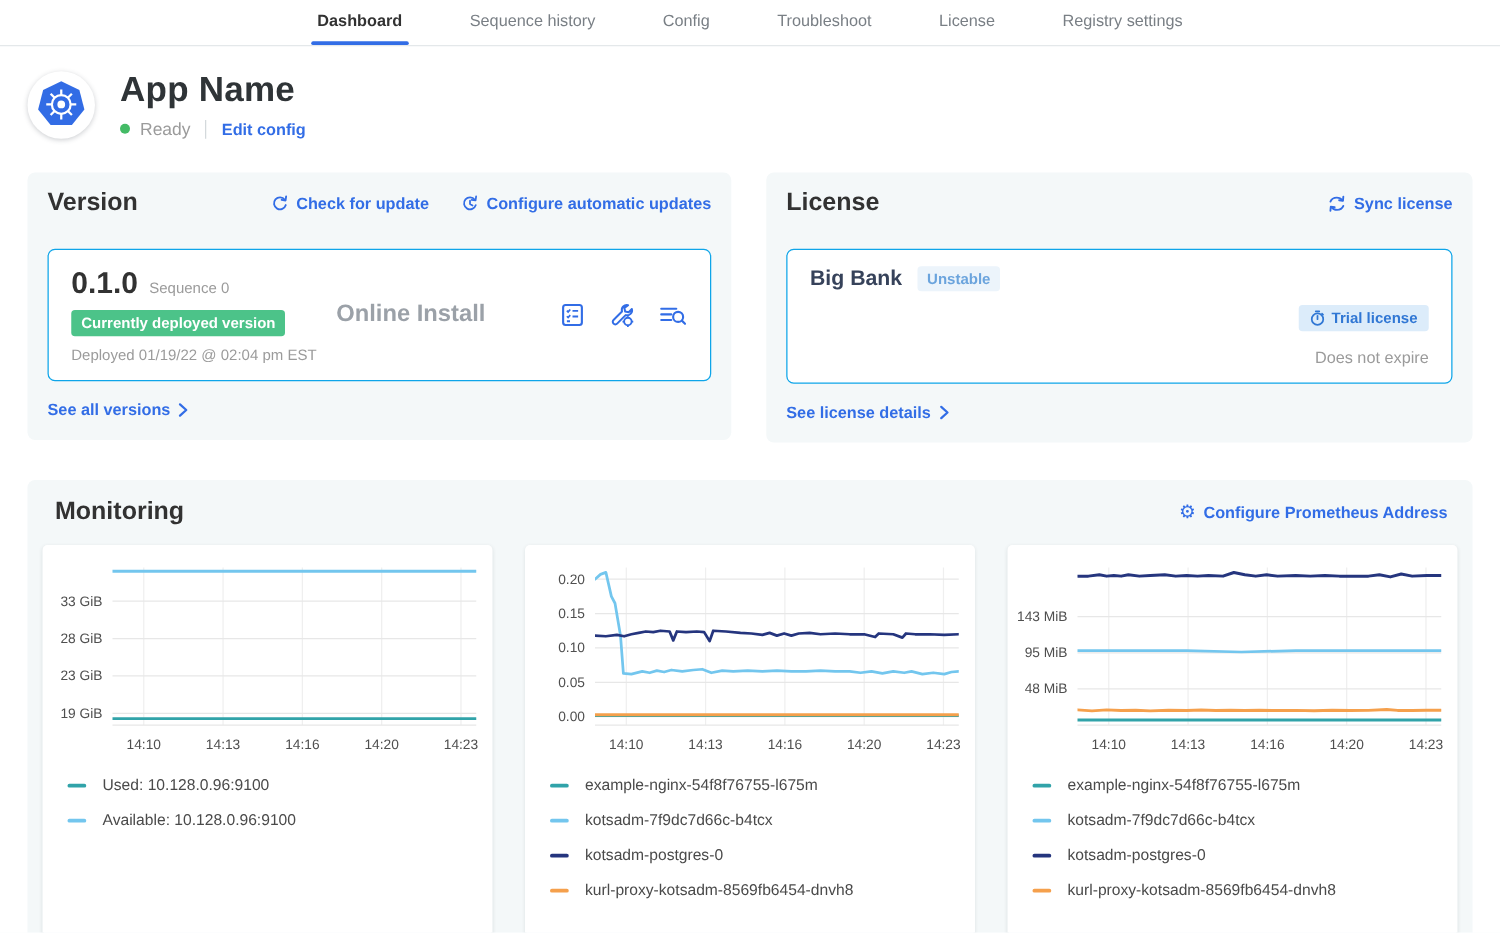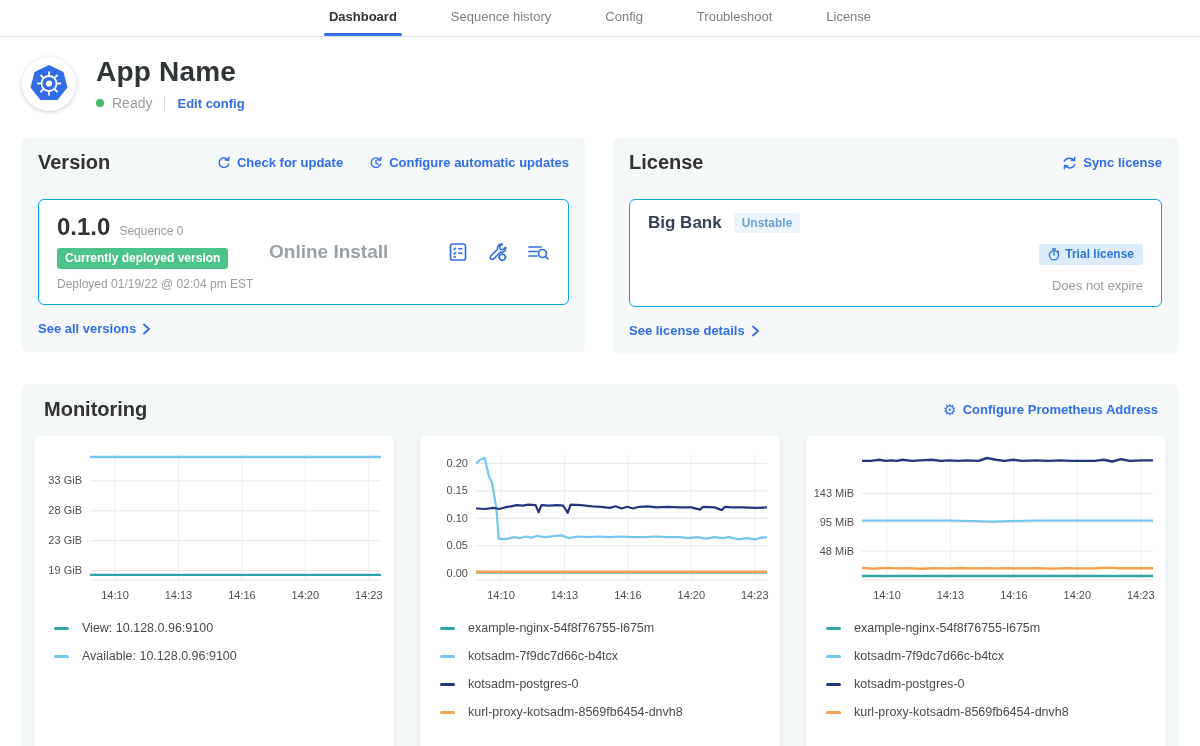--- a/index.html
+++ b/index.html
@@ -65,20 +65,21 @@
 </style>
 </head>
 <body>
 
 <nav class="topnav" id="topnav">
     <div class="tab active">Dashboard</div>
     <div class="tab">Sequence history</div>
     <div class="tab">Config</div>
     <div class="tab">Troubleshoot</div>
     <div class="tab">License</div>
+    <div class="tab">Registry settings</div>
   </nav>
 
 <header class="app-header">
   <div class="app-logo">
     <svg width="44" height="44" viewBox="0 0 44 44">
       <polygon points="22,3 36.5,10 40.5,25.5 30.5,38 13.5,38 3.5,25.5 7.5,10" fill="#326ce5"></polygon>
       <g stroke="#fff" stroke-width="1.8" fill="none">
         <circle cx="22" cy="21.5" r="7.5"></circle>
         <circle cx="22" cy="21.5" r="2.2" fill="#fff"></circle>
         <line x1="22" y1="9.5" x2="22" y2="14"></line>
@@ -259,21 +260,21 @@
           <text x="136.464" y="153" text-anchor="middle" font-size="11" fill="#4f4f4f">14:13</text>
           <text x="199.90200000000002" y="153" text-anchor="middle" font-size="11" fill="#4f4f4f">14:16</text>
           <text x="263.34000000000003" y="153" text-anchor="middle" font-size="11" fill="#4f4f4f">14:20</text>
           <text x="326.77799999999996" y="153" text-anchor="middle" font-size="11" fill="#4f4f4f">14:23</text>
           <polyline points="48.0,128.9 339.0,128.9" fill="none" stroke="#31a3a9" stroke-width="2.4" stroke-linejoin="round" stroke-linecap="round" clip-path="url(#clip0)"></polyline>
           <polyline points="48.0,11.0 339.0,11.0" fill="none" stroke="#73c6ee" stroke-width="2.4" stroke-linejoin="round" stroke-linecap="round" clip-path="url(#clip0)"></polyline>
         </svg>
       <div class="legend">
           <div class="legend-row">
             <span class="legend-dash" style="background: rgb(49, 163, 169);"></span>
-            <span class="legend-label">View: 10.128.0.96:9100</span>
+            <span class="legend-label">Used: 10.128.0.96:9100</span>
           </div>
           <div class="legend-row">
             <span class="legend-dash" style="background: rgb(115, 198, 238);"></span>
             <span class="legend-label">Available: 10.128.0.96:9100</span>
           </div>
         </div>
       <div class="chart-title">Disk Usage</div>
     </div>
     <div class="chart-card">
       <svg class="chart-svg" viewBox="0 0 344 160" preserveAspectRatio="none">

